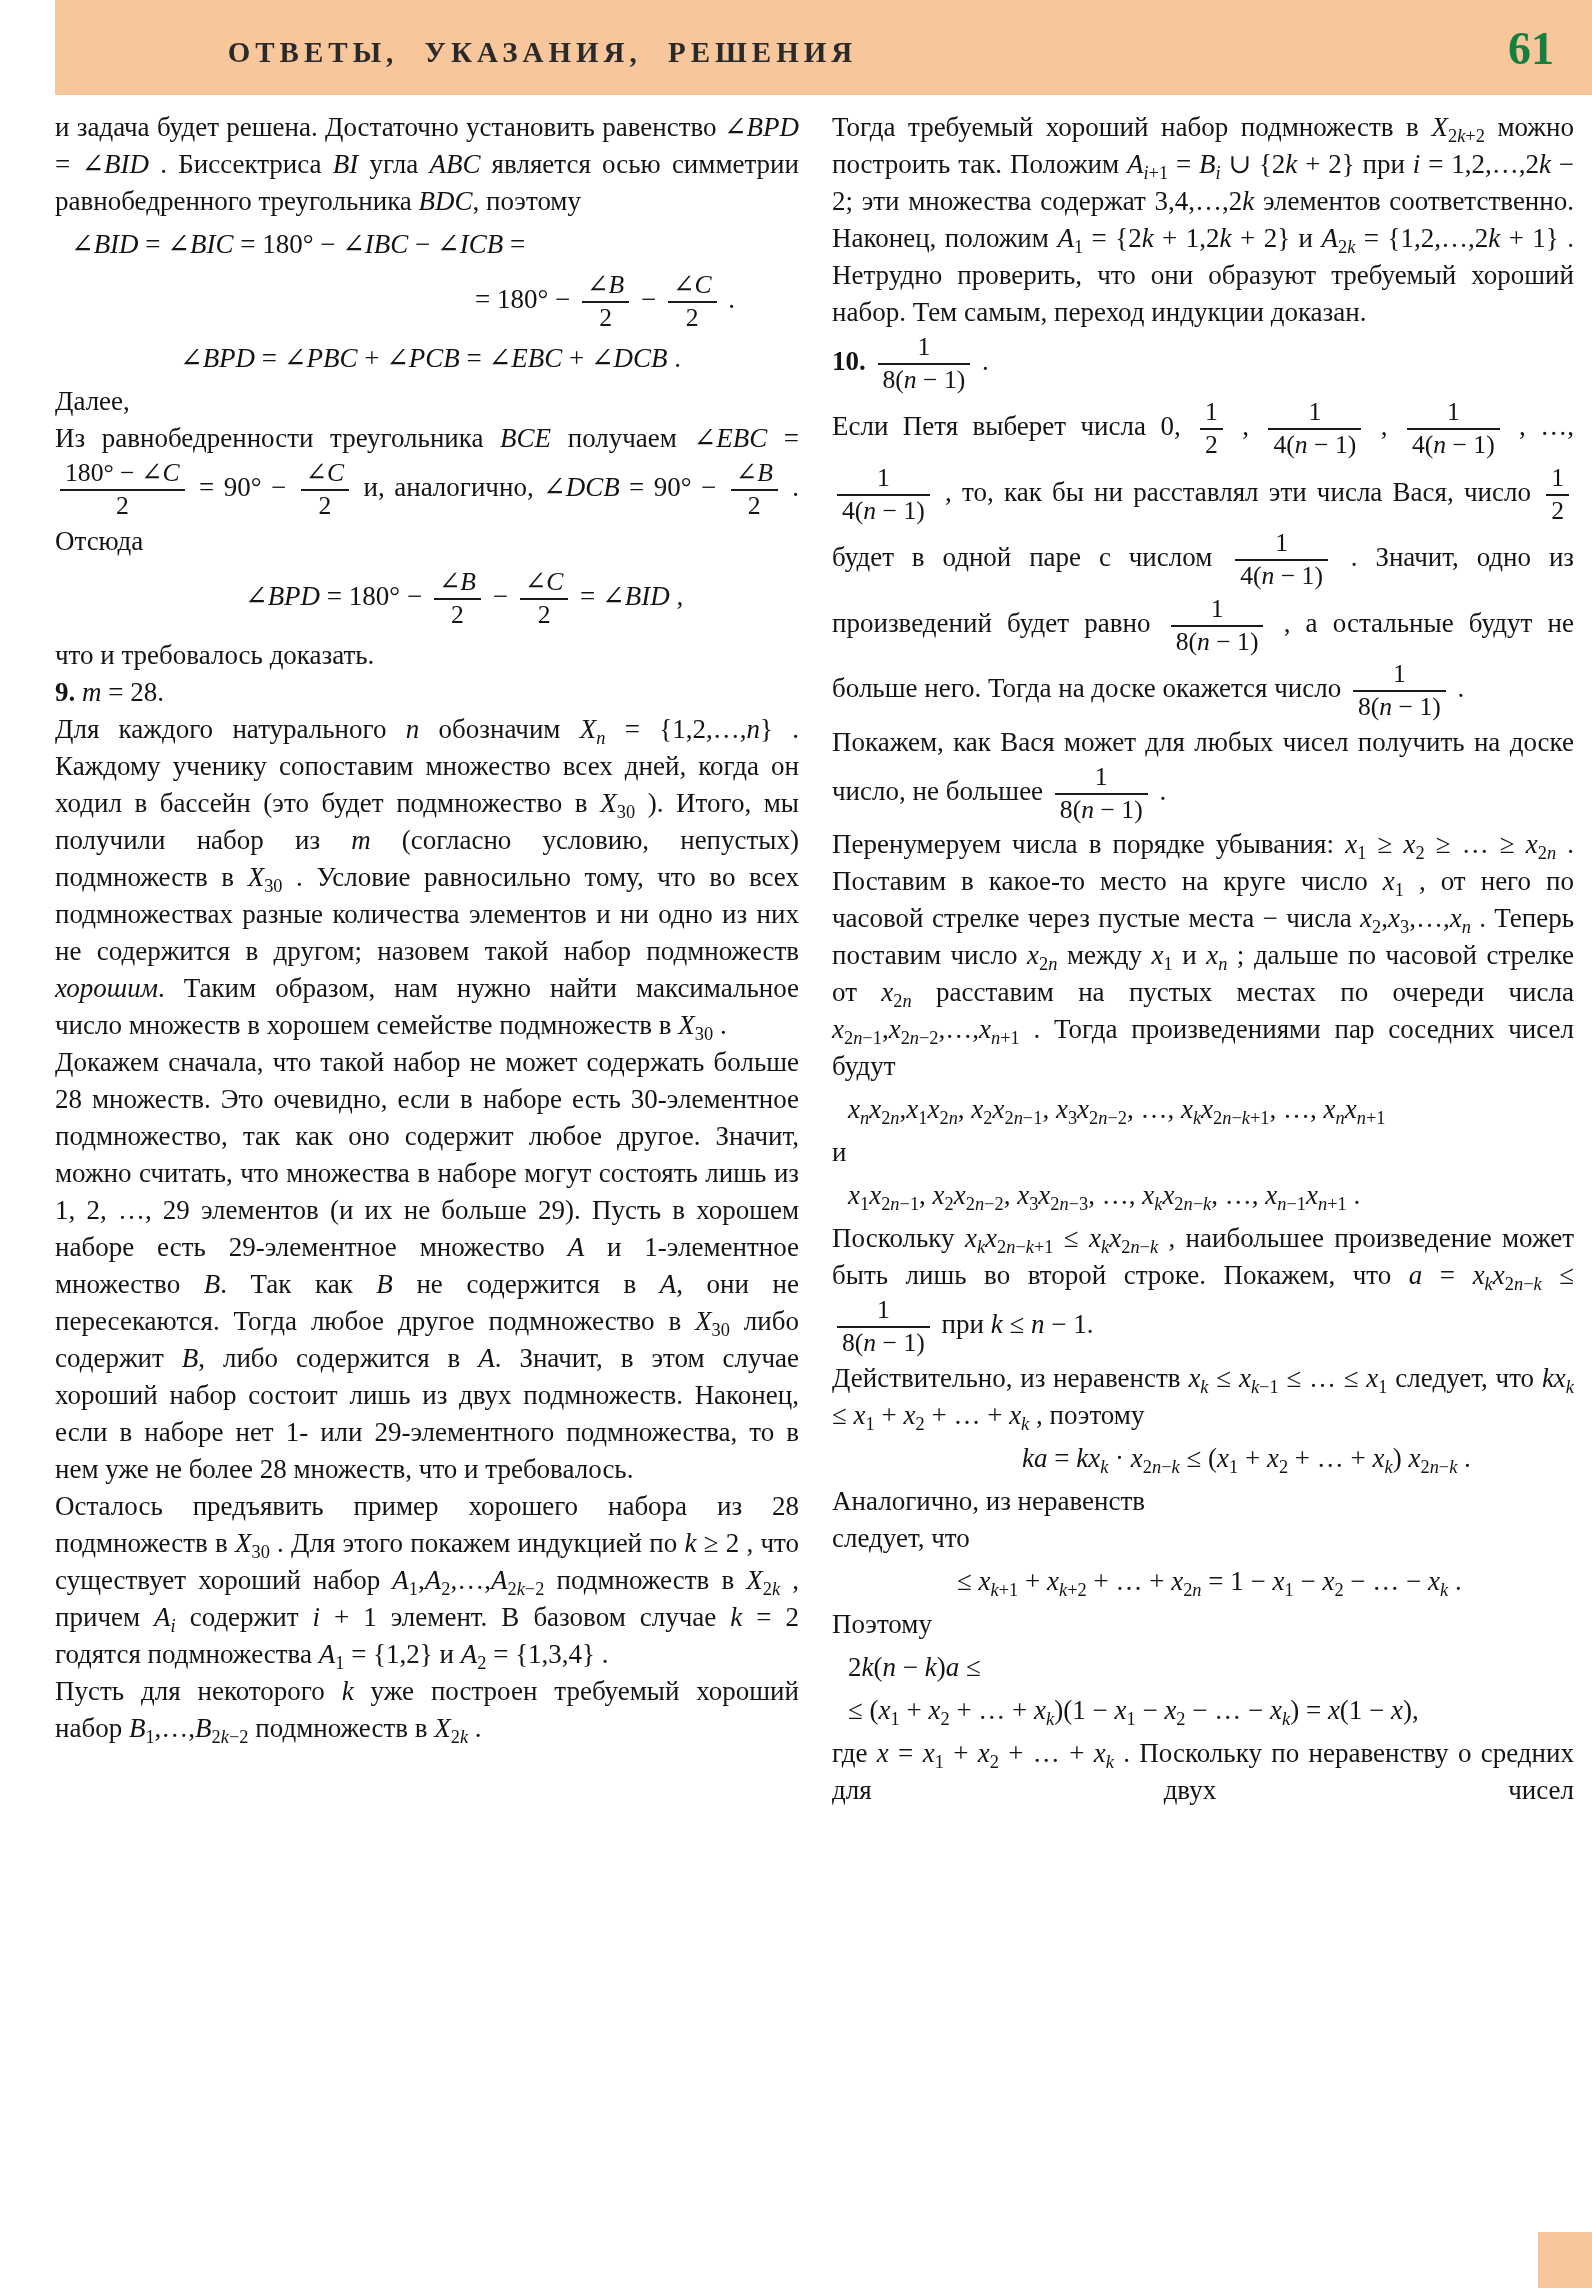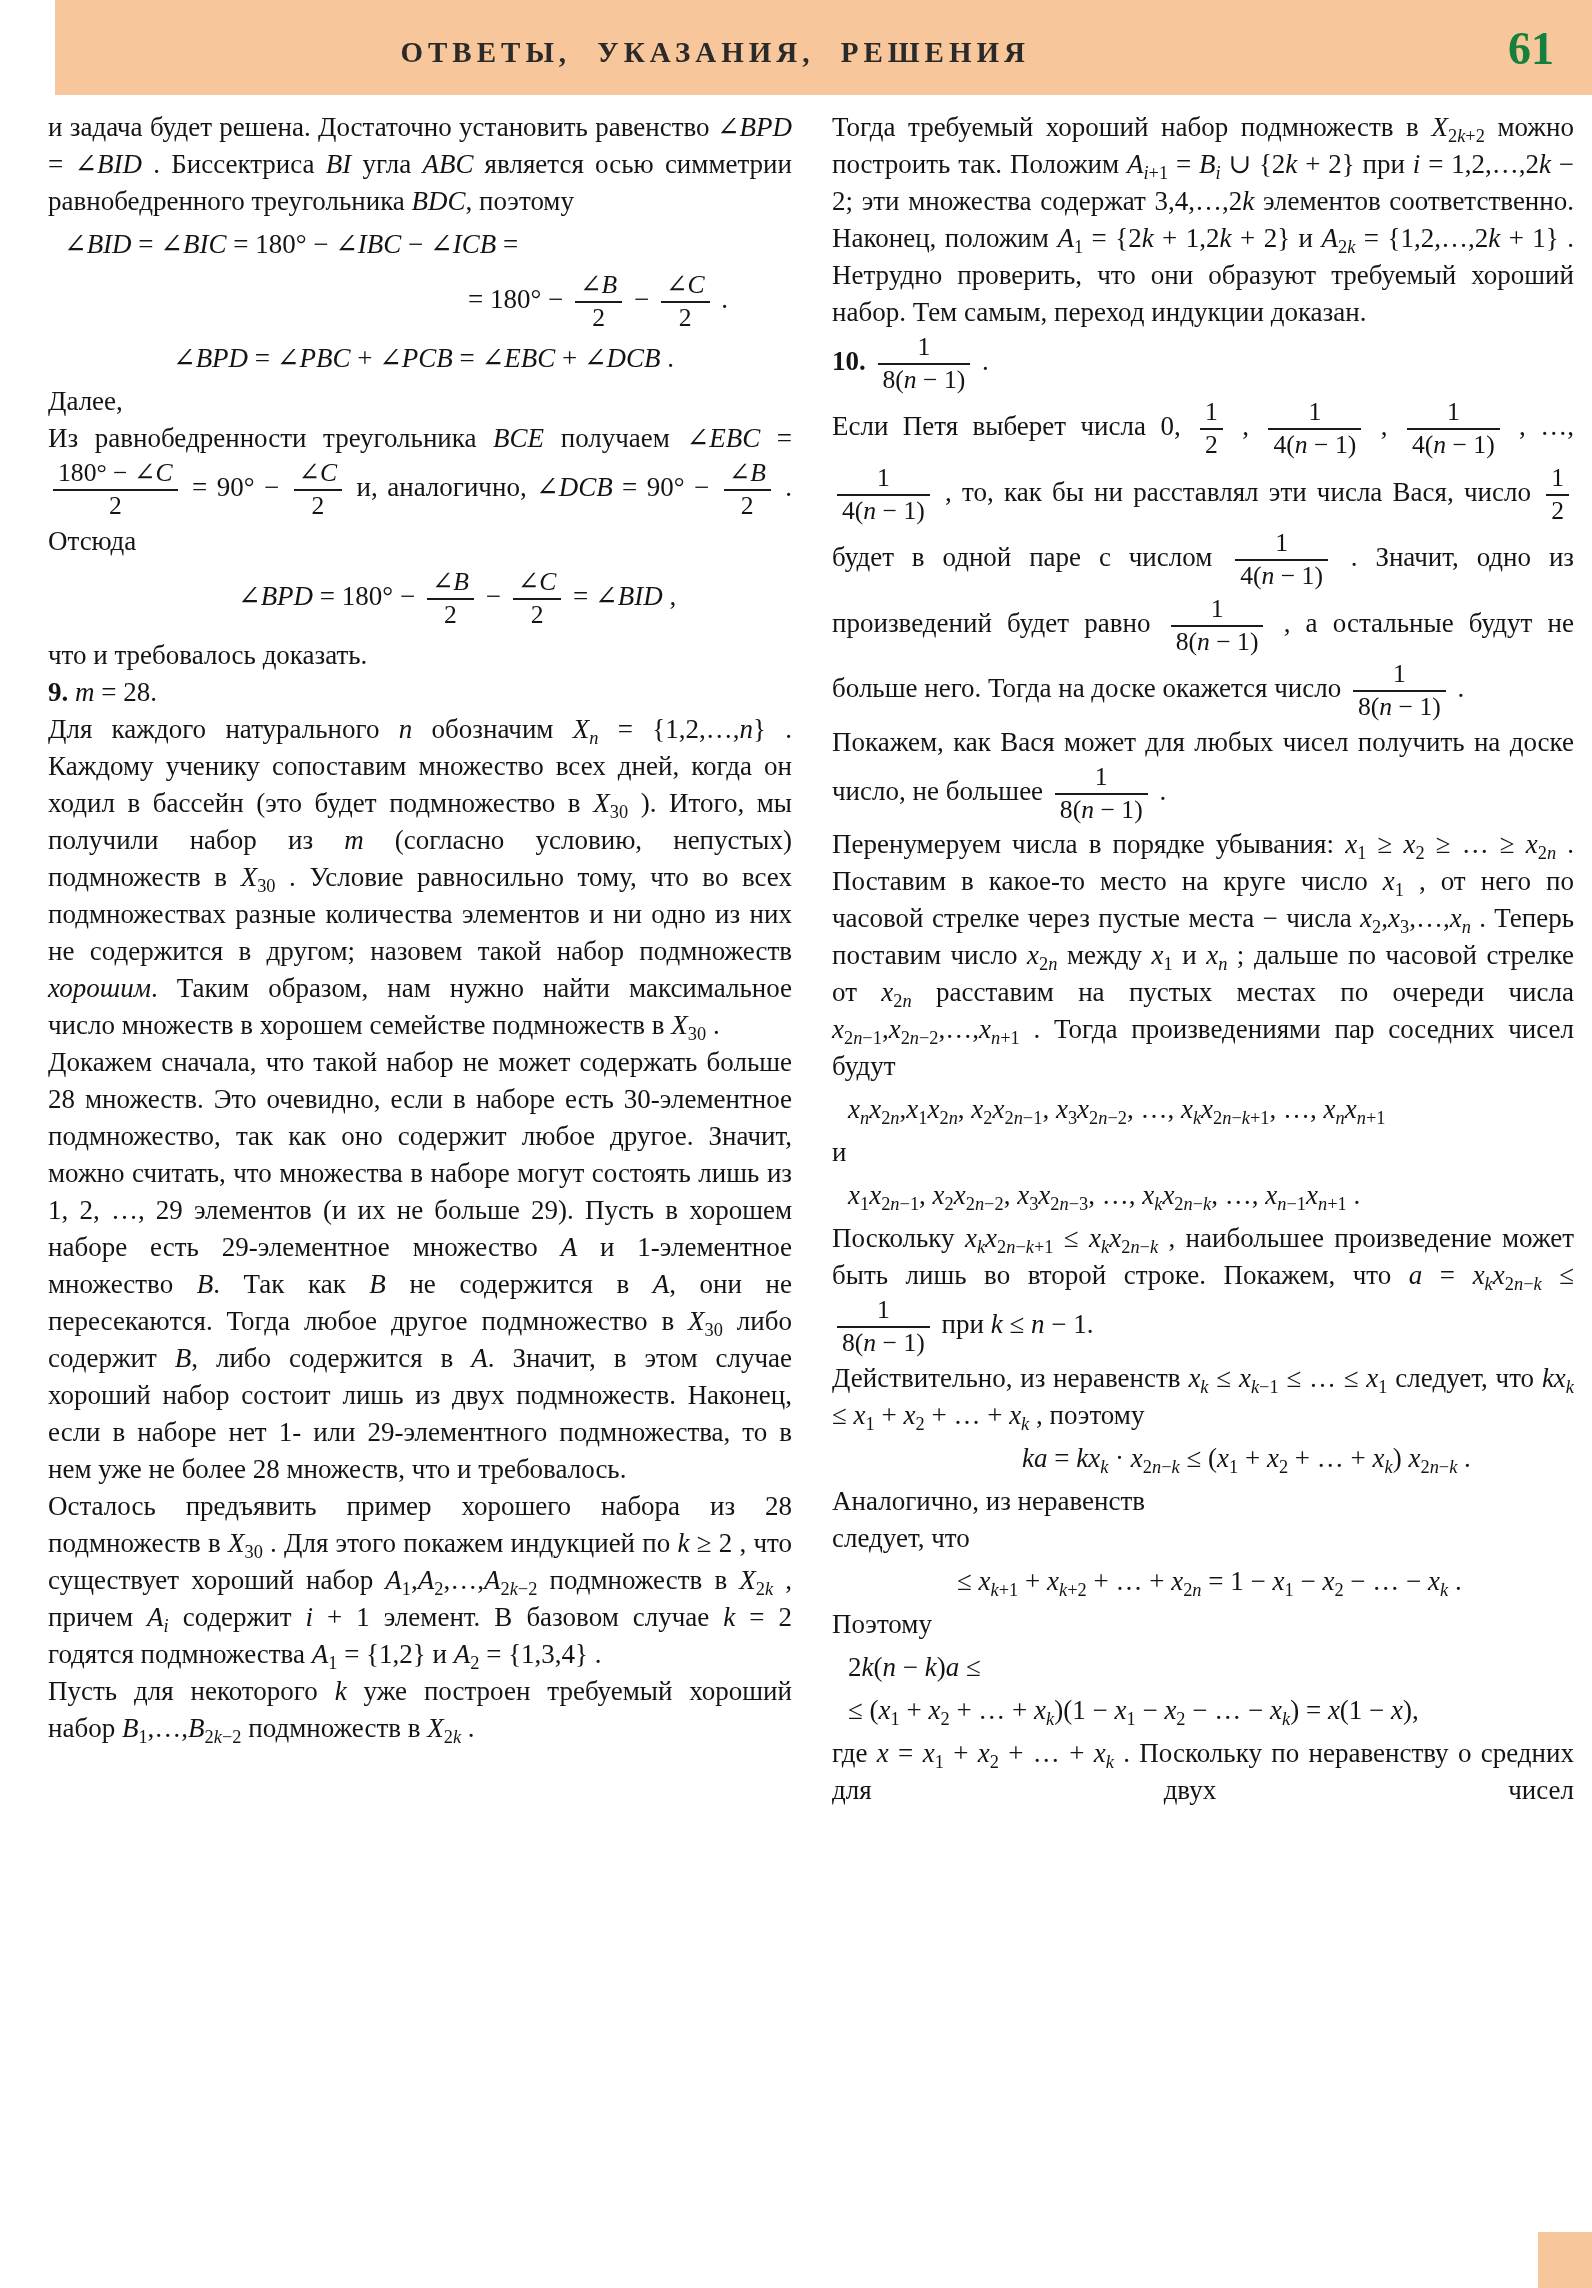--- a/index.html
+++ b/index.html
@@ -3,27 +3,27 @@
 <meta charset="utf-8">
 <style>
   html,body{margin:0;padding:0;}
   body{
     width:1592px;height:2289px;position:relative;overflow:hidden;
     background:#ffffff;color:#141414;
     font-family:"Liberation Serif","DejaVu Serif",serif;
   }
   .band{position:absolute;left:55px;top:0;width:1537px;height:95px;}
   .hdr-title{
-    position:absolute;left:55px;top:36px;width:975px;text-align:right;
+    position:absolute;left:55px;top:36px;width:975px;text-align:center;
     font-weight:bold;font-size:29px;letter-spacing:5px;word-spacing:14px;color:#2a2a2a;
   }
   .hdr-num{position:absolute;right:38px;top:22px;font-size:46px;font-weight:bold;color:#15803d;}
   .corner{position:absolute;right:0;bottom:0;width:54px;height:57px;}
   .col{position:absolute;top:109px;font-size:27px;line-height:37px;text-align:justify;}
-  .col-left{left:48px;width:744px;}
+  .col-left{left:55px;width:744px;}
   .col-right{left:832px;width:742px;}
   .block{margin:0;}
   .formula{text-align:left;margin:6px 16px;}
   .a-right{text-align:right;padding-right:48px;}
   .a-i1{padding-left:109px;}
   .a-i2{padding-left:174px;}
   .a-i3{padding-left:239px;}
   .jl{text-align-last:justify;}
   i{font-style:italic;}
   sub{font-size:68%;line-height:0;}

